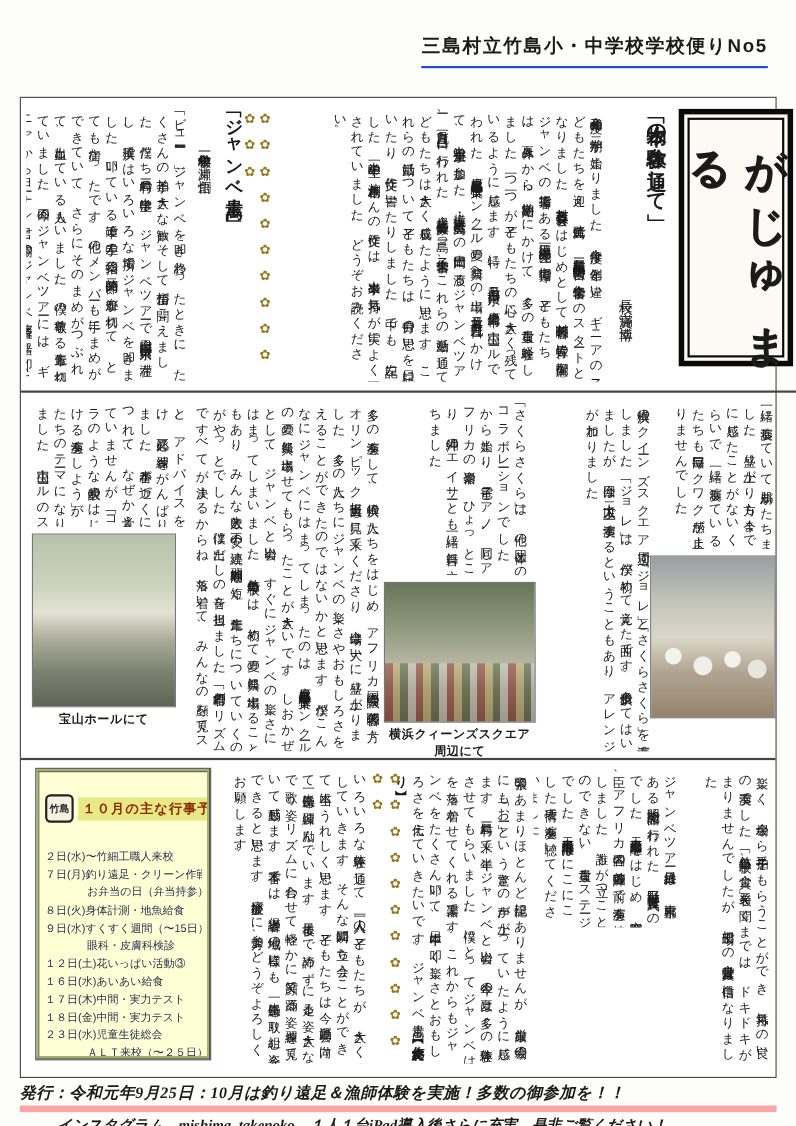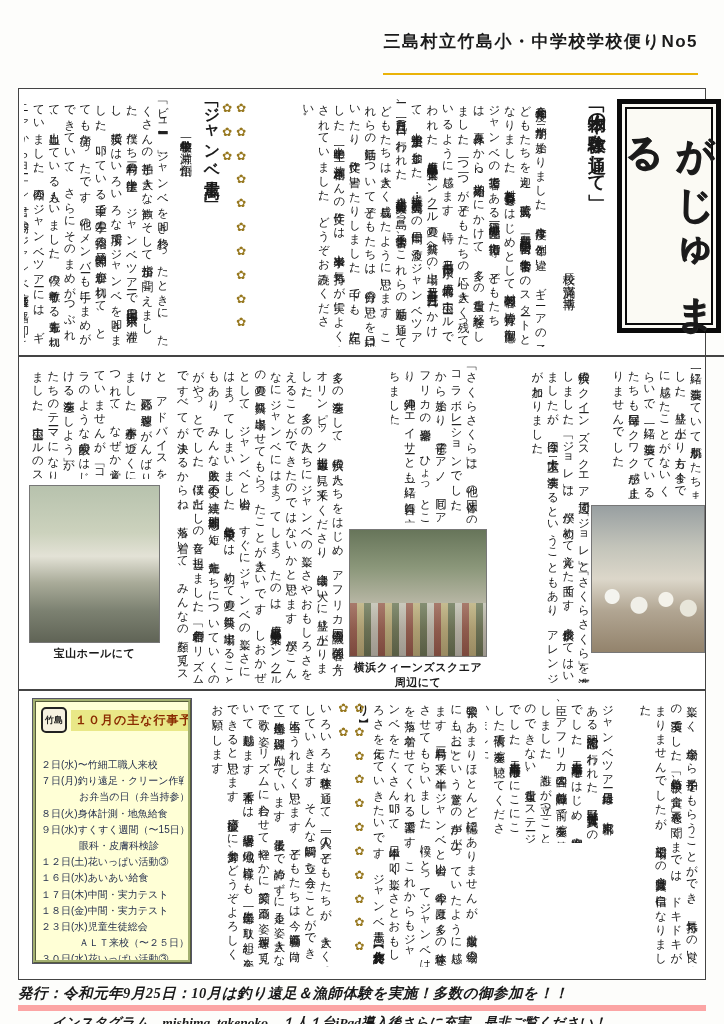--- a/index.html
+++ b/index.html
@@ -7,21 +7,21 @@
   .page {
     position:relative; width:724px; height:1024px; margin:0 auto;
     background:#fdfdfb; color:#1a1a1a;
     font-family:"Liberation Serif", serif; overflow:hidden;
   }
   
   .header {
     position:absolute; top:30px; right:26px;
     font-family:"Liberation Sans", sans-serif; font-weight:bold;
     font-size:17px; letter-spacing:1.5px;
-    border-bottom:2px solid #eab308; padding-bottom:20px;
+    border-bottom:2px solid #1d4ed8; padding-bottom:7px;
   }
   
   .content {
     position:absolute; left:18px; top:88px; width:688px;
     border:1px solid #444; background:#fff;
   }
   .band1 {
     height:268px; writing-mode:vertical-rl; overflow:hidden;
     padding:8px 5px; border-bottom:2px solid #444;
   }
@@ -81,21 +81,21 @@
   .ph-meiji { height:96px;
     background:
       linear-gradient(90deg, rgba(210,195,150,.8) 0 22%, rgba(0,0,0,0) 23%) 0 18%/100% 30% no-repeat,
       repeating-linear-gradient(180deg, rgba(0,0,0,0) 0 9px, rgba(30,20,10,.35) 9px 12px) 0 100%/100% 55% no-repeat,
       linear-gradient(180deg,#463724 0%,#6d5940 30%,#8d7758 52%,#6f5c42 72%,#4c3e2e 100%); }
 
   
   .schedule {
     position:absolute; left:14px; top:8px; width:158px; height:264px;
     background:#ffffd6; border:3px ridge #a3b070; outline:1px solid #556;
-    padding:5px 4px 4px 5px; font-family:"Liberation Sans", sans-serif;
+    padding:20px 4px 4px 5px; font-family:"Liberation Sans", sans-serif;
     overflow:hidden;
   }
   .schedule-header { display:flex; align-items:center; gap:4px; }
   .stamp {
     width:26px; height:26px; flex:0 0 auto;
     border:2px solid #222; border-radius:5px; background:#f6f1e0;
     display:flex; align-items:center; justify-content:center;
     font-size:9px; font-weight:bold; color:#222;
   }
   .schedule-title {

